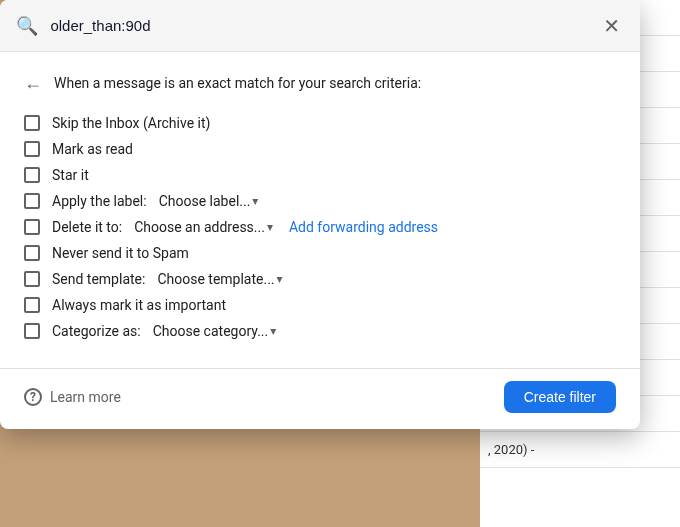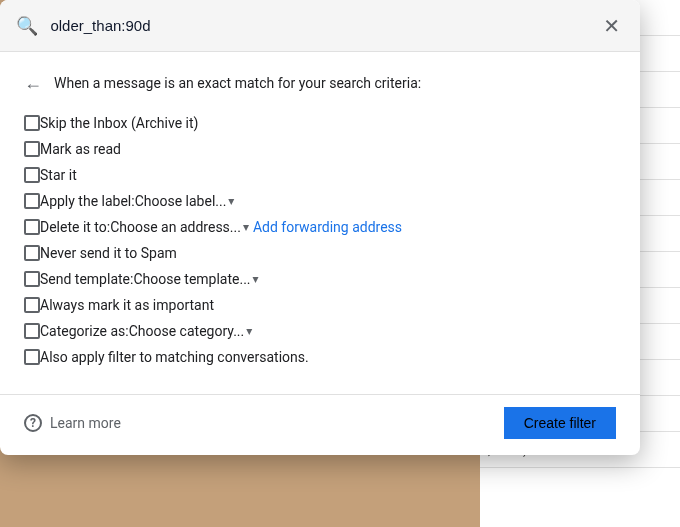--- a/index.html
+++ b/index.html
@@ -110,21 +110,21 @@
       color: #5f6368;
       font-size: 18px;
       cursor: pointer;
     }
 
     
     .filter-option {
       display: flex;
       align-items: center;
       padding: 5px 0;
-      gap: 0;
+      gap: 12px;
       font-size: 14px;
       color: #202124;
     }
 
     .checkbox {
       width: 16px;
       height: 16px;
       border: 2px solid #5f6368;
       border-radius: 2px;
       flex-shrink: 0;
@@ -204,23 +204,23 @@
       display: flex;
       align-items: center;
       justify-content: center;
       font-size: 12px;
       color: #5f6368;
       font-weight: bold;
     }
 
     .create-filter-btn {
       background: #1a73e8;
-      color: #000000;
+      color: #ffffff;
       border: none;
-      border-radius: 0;
+      border-radius: 8px;
       padding: 8px 20px;
       font-size: 14px;
       font-weight: 500;
       cursor: pointer;
       white-space: nowrap;
     }
   </style>
 </head>
 <body>
 
@@ -292,24 +292,20 @@
           </div>
           <div class="filter-option">
             <div class="checkbox"></div>
             <span class="option-label">Always mark it as important</span>
           </div>
           <div class="filter-option">
             <div class="checkbox"></div>
             <span class="option-label">Categorize as:</span>
             <span class="dropdown-inline">Choose category... <span class="dropdown-arrow">▾</span></span>
           </div>
-          <div class="filter-option">
-            <div class="checkbox"></div>
-            <span class="option-label">Also apply filter to matching conversations.</span>
-          </div>
         </div>
 
     </div>
 
     <div class="dialog-footer">
       <div class="learn-more">
         <div class="help-icon">
           <span>?</span>
         </div>
         <span>Learn more</span>

